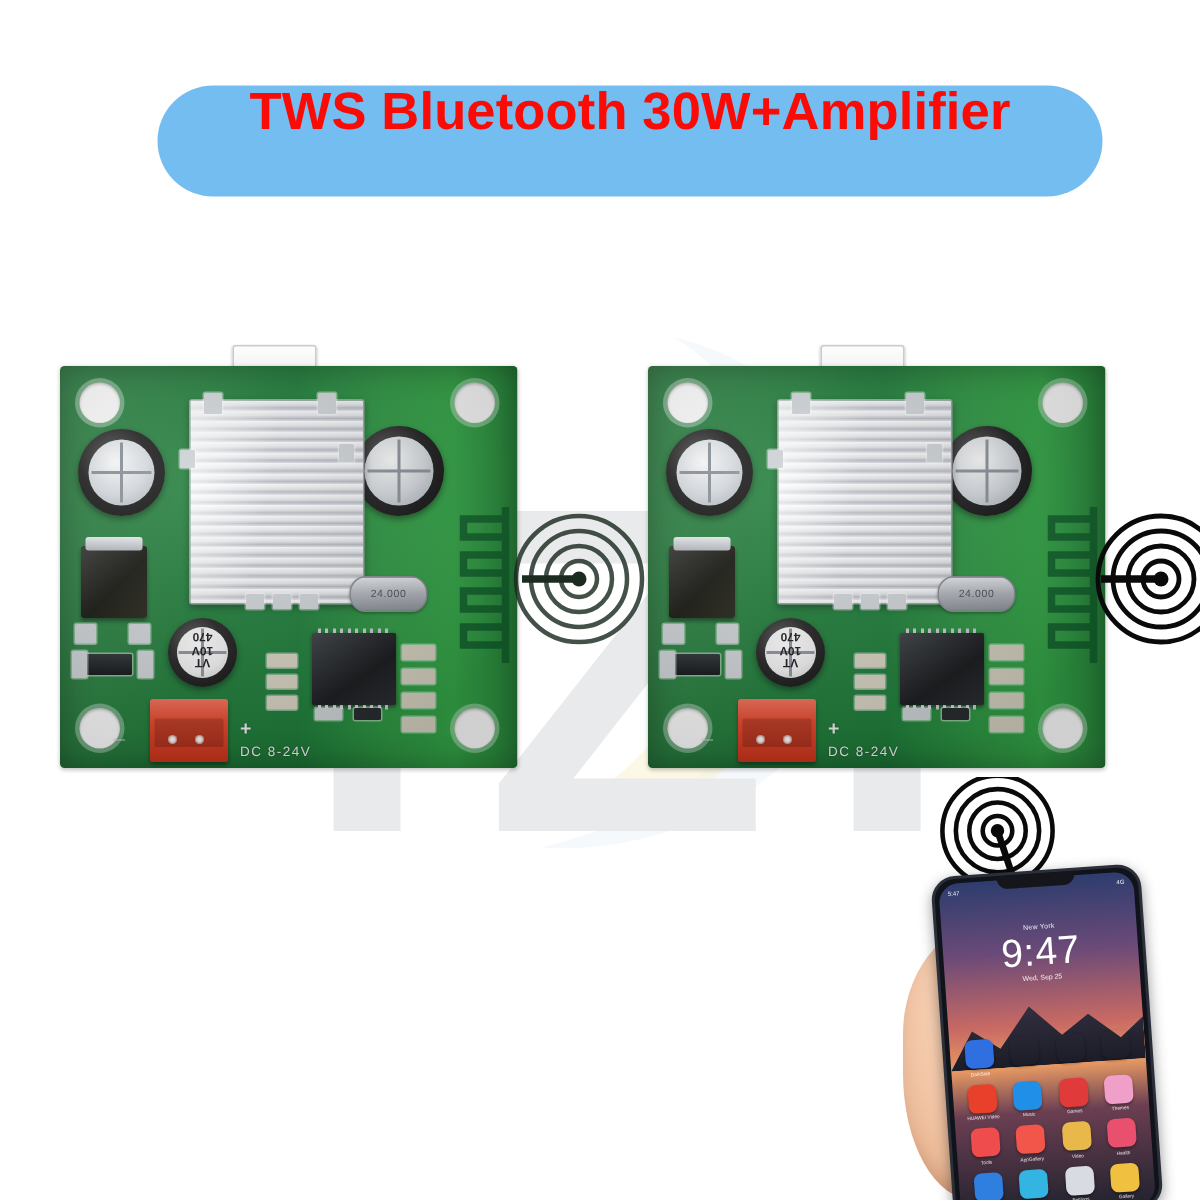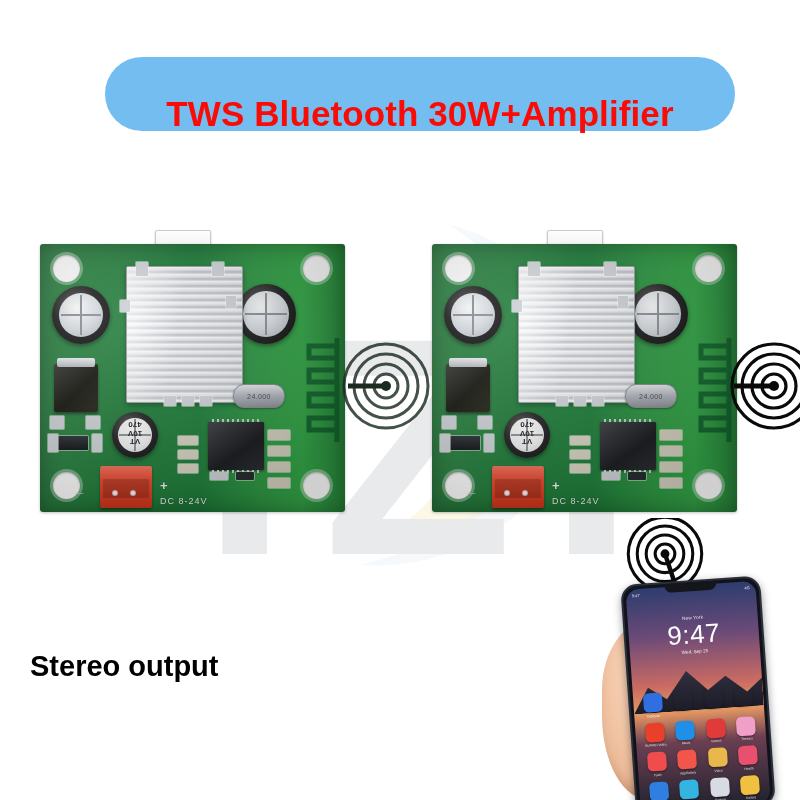--- a/index.html
+++ b/index.html
@@ -17,21 +17,21 @@
     font-size:310px;font-weight:700;letter-spacing:-16px;
     color:#e9eaec;line-height:.82;font-family:"Liberation Sans",sans-serif;
     white-space:nowrap;
   }
   .wm-swoosh{position:absolute;left:0;top:0;width:470px;height:430px;opacity:.40;}
 
   
   .banner{
     position:absolute;left:105px;top:57px;width:630px;height:74px;
     background:#74bdf0;border-radius:40px;
-    display:flex;align-items:flex-end;justify-content:center;
+    display:flex;align-items:flex-start;justify-content:center;
   }
   .banner-txt{
     color:#fb0b05;font-size:35px;font-weight:700;
     letter-spacing:.1px;white-space:nowrap;line-height:1;
     font-family:"Liberation Sans",sans-serif;
   }
 
   
   .caption{position:absolute;left:30px;top:648px;width:430px;}
   .caption div{
@@ -482,16 +482,15 @@
           <div class="app">
               <div class="ic2" style="background:#f0c040"></div>
               <div class="nm">Gallery</div>
             </div>
         </div>
       </div>
     </div>
   </div>
 
   <div class="caption">
-    <div>Stereo output</div>
   </div>
 
 </div>
 
 </body></html>

